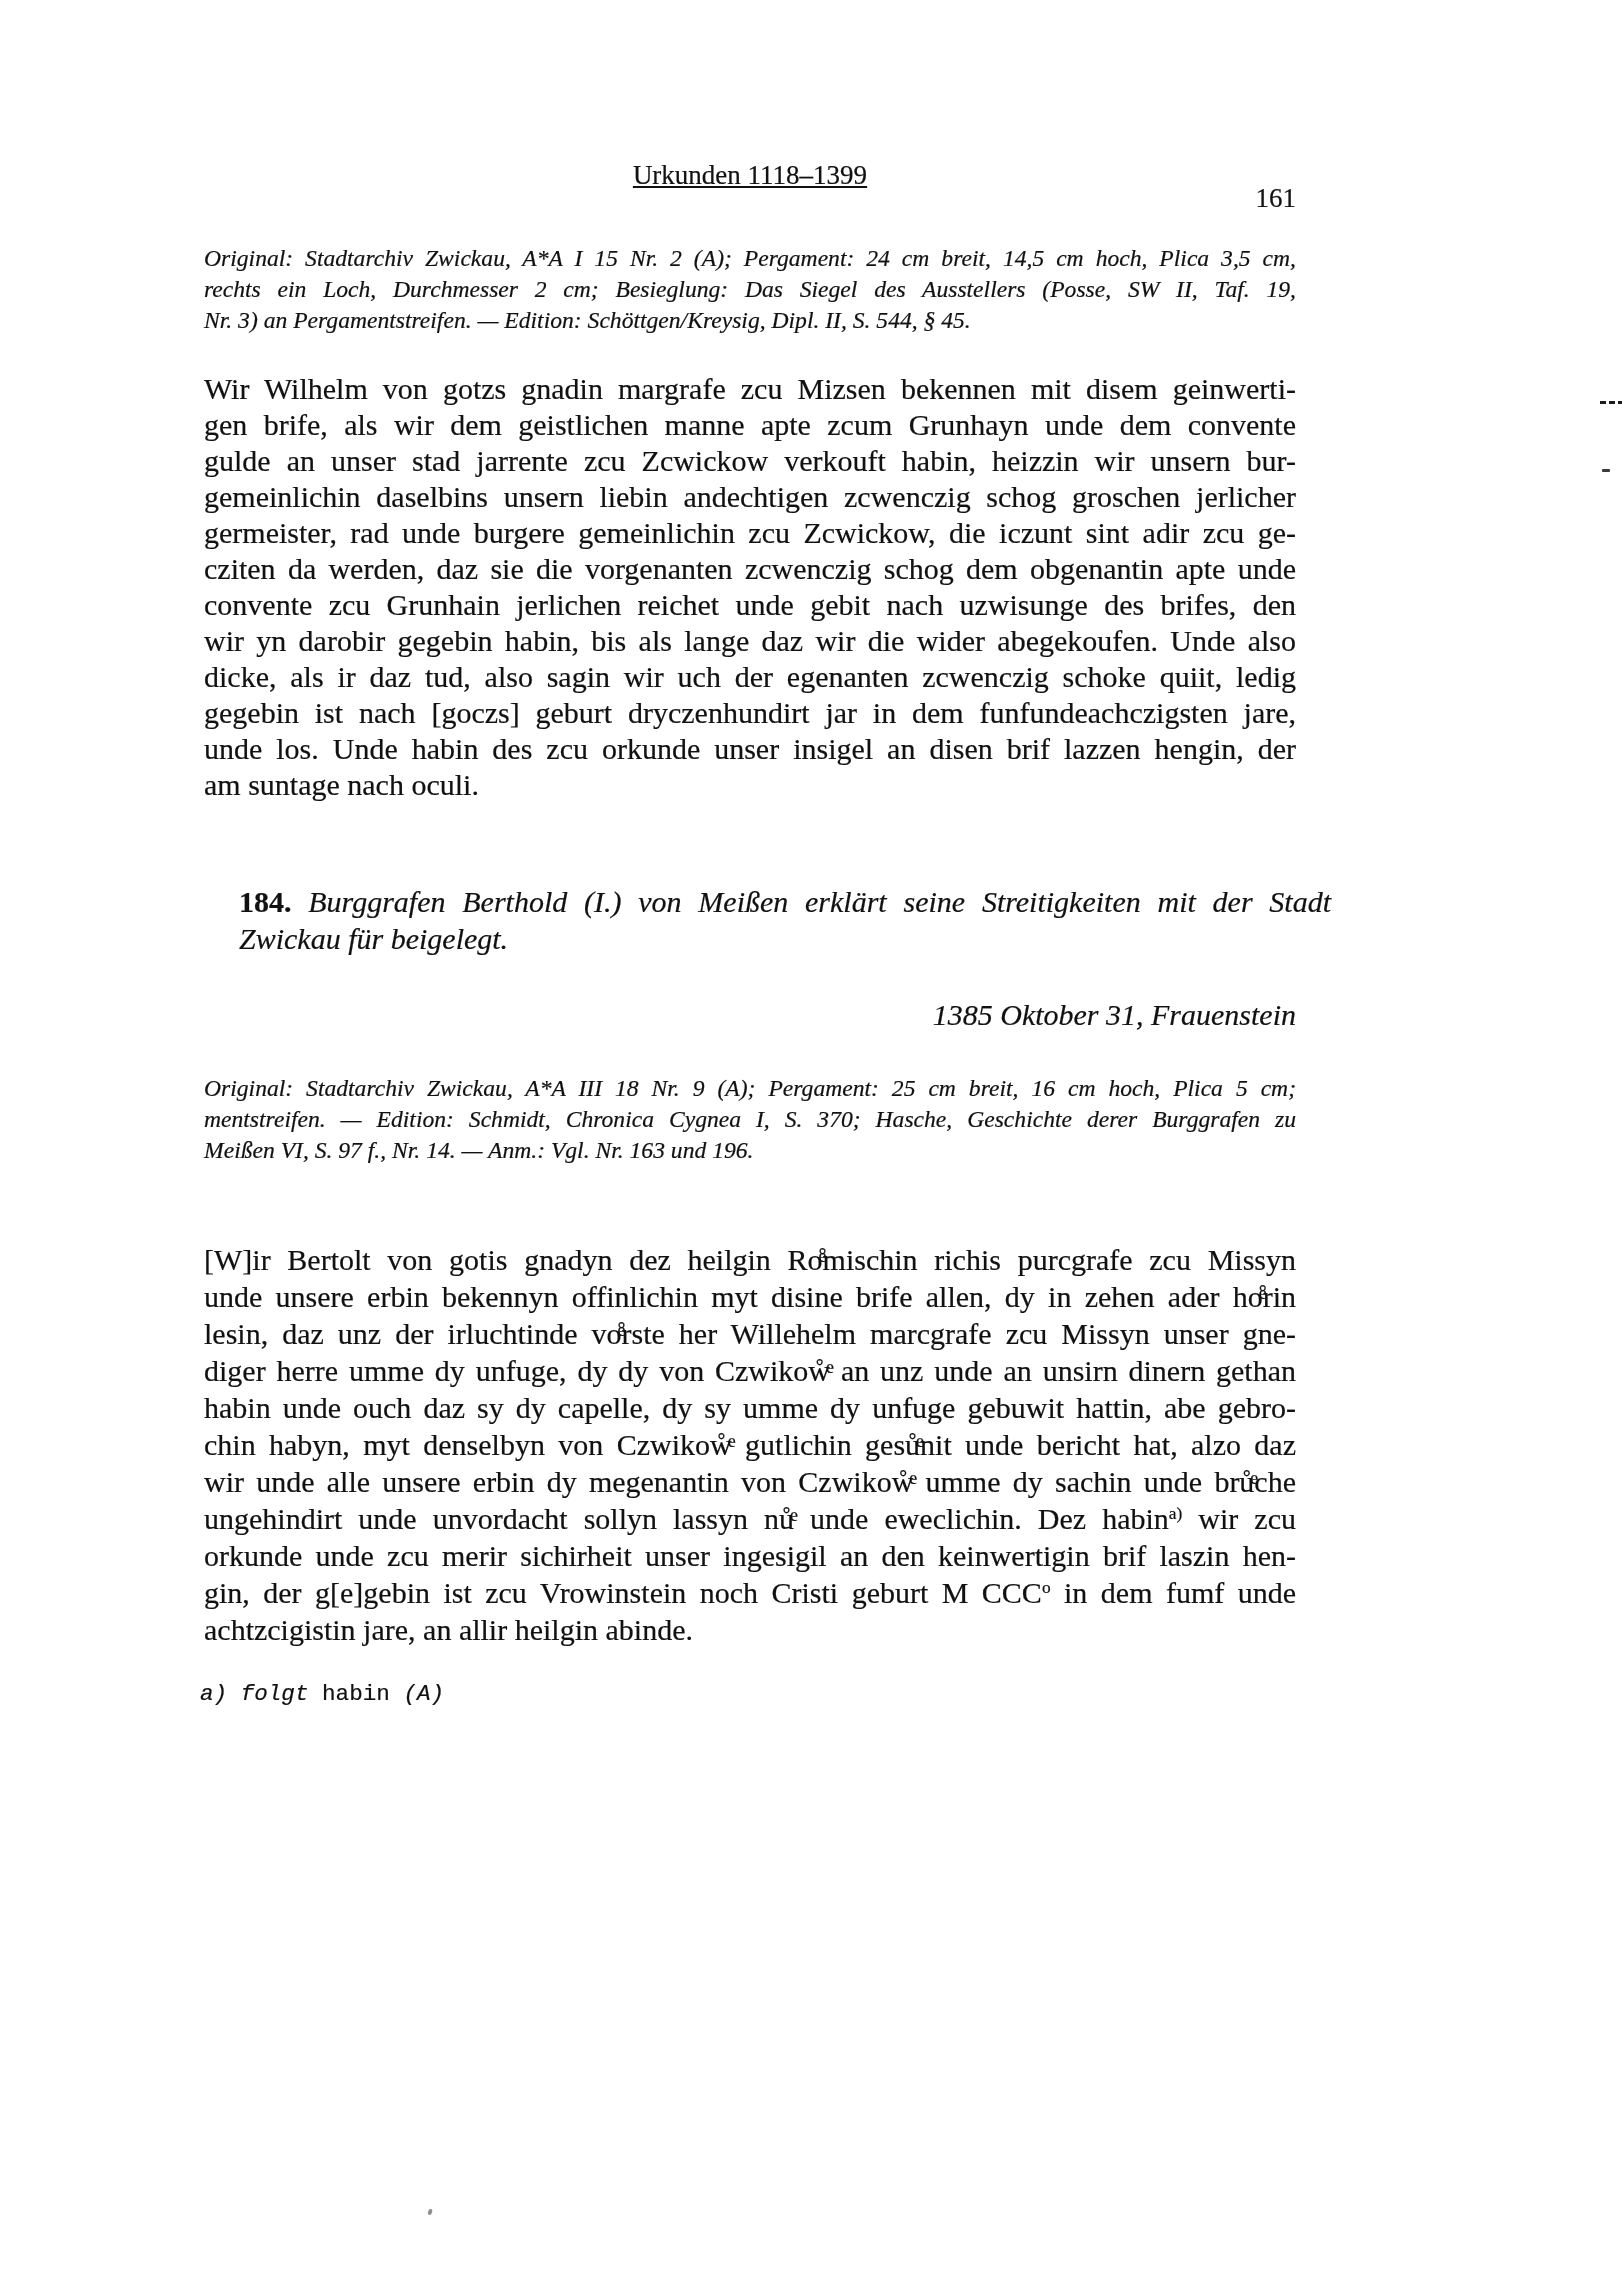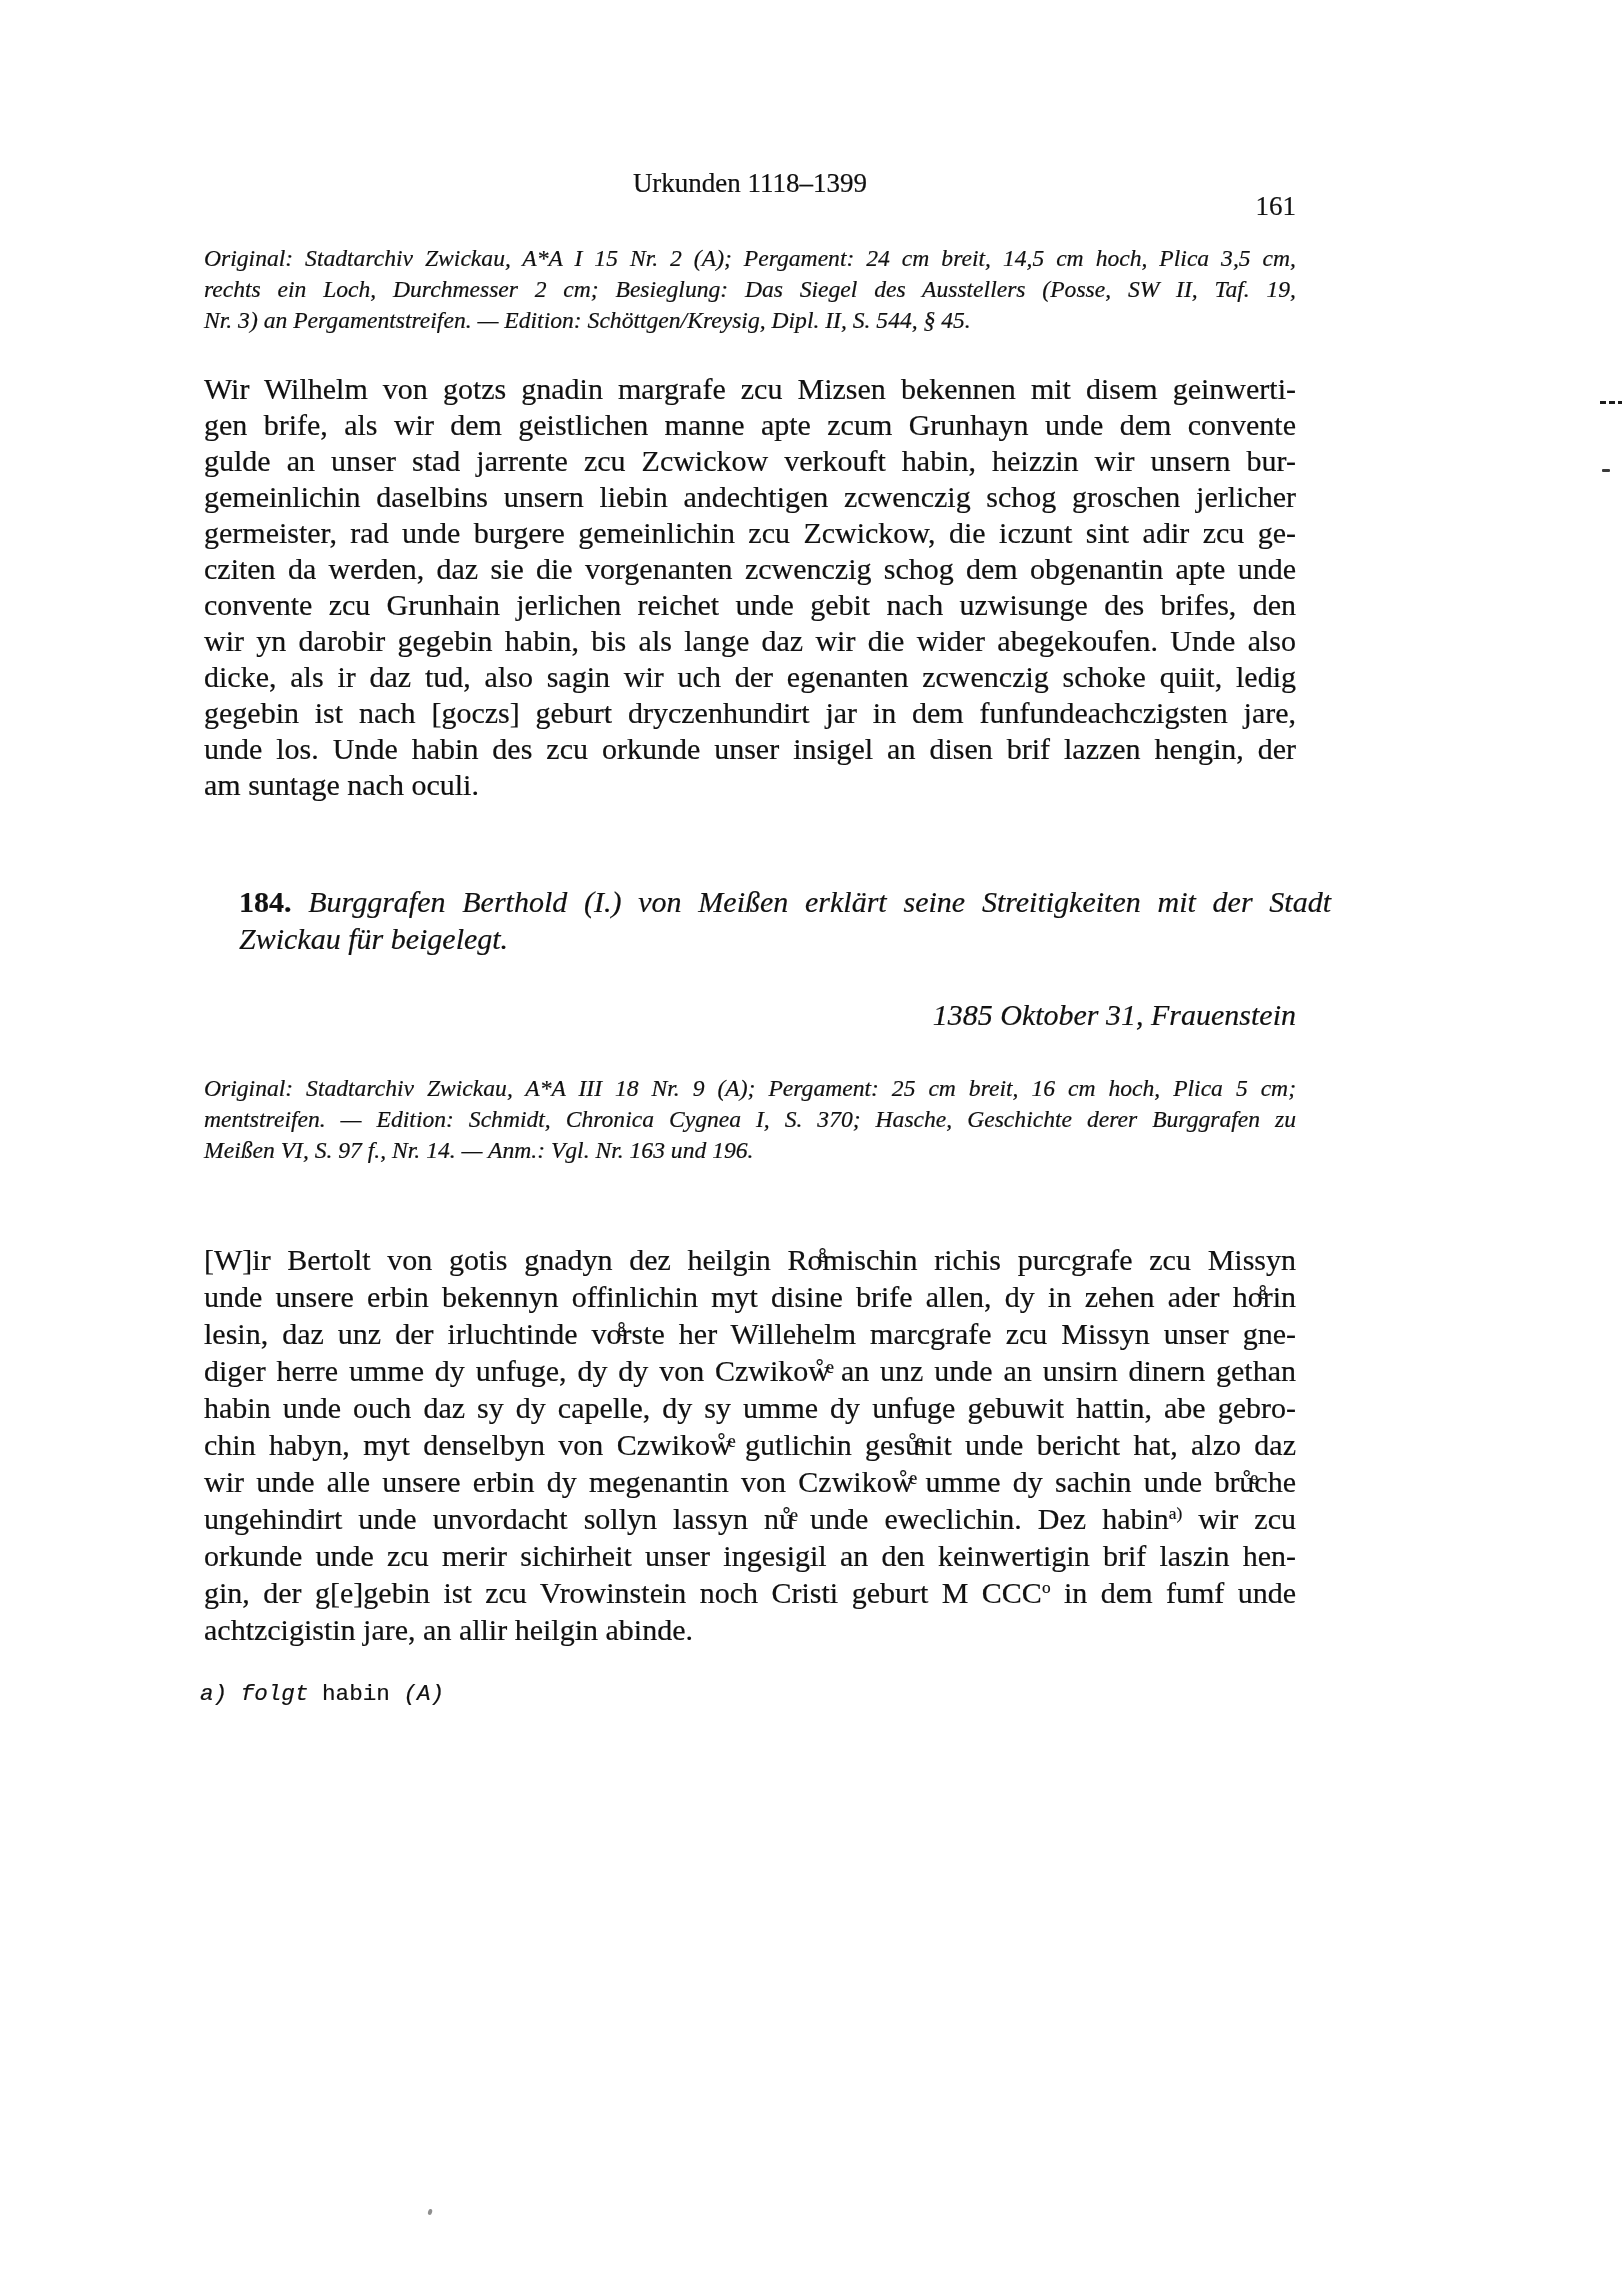--- a/index.html
+++ b/index.html
@@ -9,22 +9,22 @@
     -webkit-text-stroke:0.2px #111; overflow:hidden;
   }
   .block{position:absolute; left:204px; width:1092px;}
   .tline{white-space:nowrap; text-align:justify; text-align-last:justify;}
   .tline.last{text-align-last:left;}
   .body-text{font-size:30px;}
   .b1 .tline{line-height:36px; height:36px;}
   .b2 .tline{line-height:37px; height:37px;}
   .prov{font-size:23.6px; font-style:italic;}
   .prov .tline{line-height:31px; height:31px;}
-  .header-row{position:absolute; left:204px; top:166px; width:1092px; height:34px;
-    font-size:27px; line-height:34px;}
+  .header-row{position:absolute; left:204px; top:158px; width:1092px; height:34px;
+    font-size:27px; line-height:34px;text-decoration:underline;}
   .header-title{width:100%; text-align:center;}
   .page-num{position:absolute; right:0; top:0; line-height:34px;margin-top:23px;}
   .heading{font-size:30px;}
   .heading .tline{line-height:37px; height:37px;}
   .it{font-style:italic;}
   .bd{font-weight:bold;}
   .dateline{position:absolute; left:204px; top:996px; width:1092px;
     font-size:30px; line-height:37px; font-style:italic; text-align:right;}
   .footnote{position:absolute; left:200px; top:1680px; width:1092px;
     font-size:22.6px; line-height:28.5px; text-align:left;font-family:Liberation Mono, monospace;}

